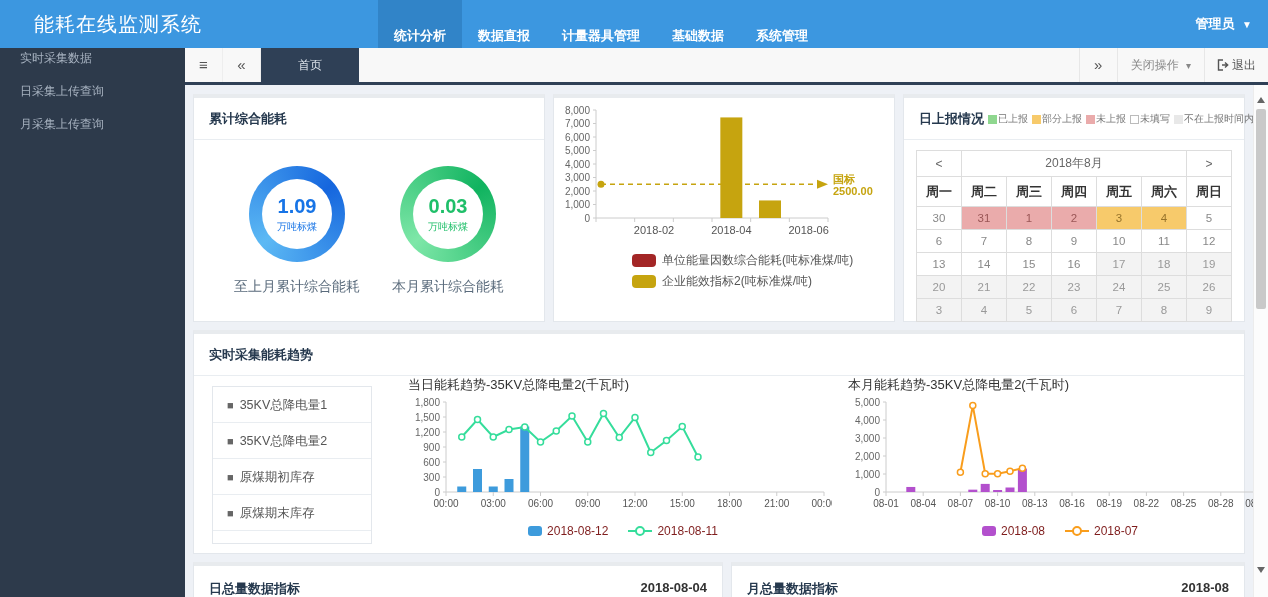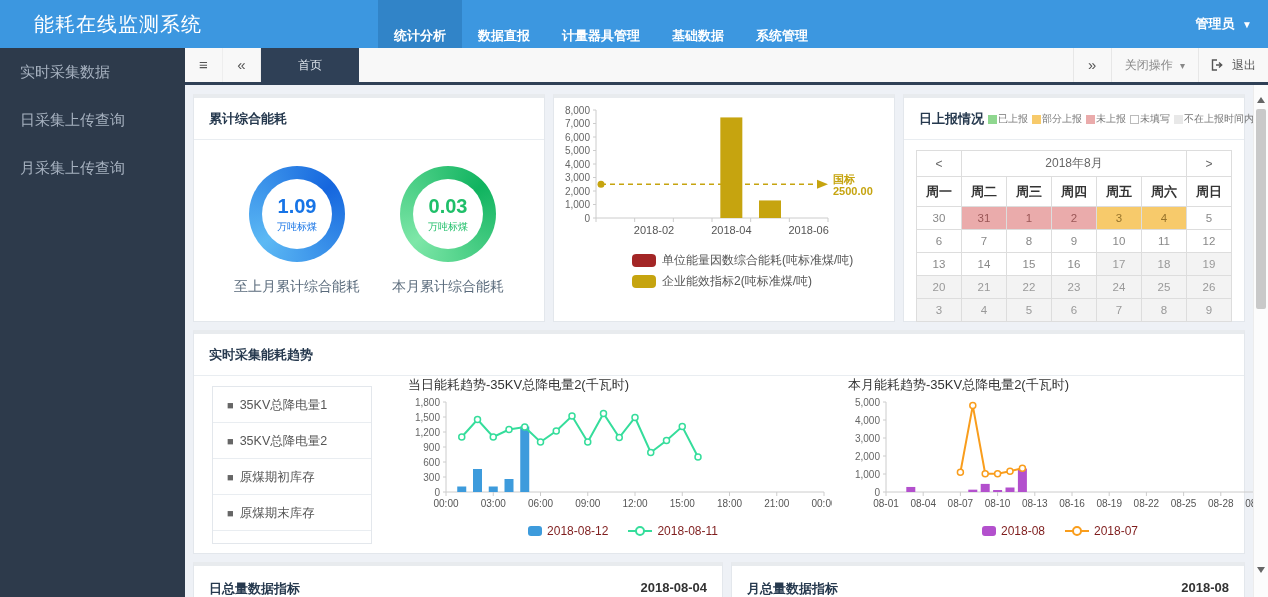--- a/index.html
+++ b/index.html
@@ -10,31 +10,31 @@
   .navbar { position:absolute; left:0; top:0; width:1268px; height:48px; background:#3c97e0; z-index:5; }
   .brand { position:absolute; left:34px; top:0; line-height:48px; color:#fff; font-size:20px; letter-spacing:1px; }
   .nav-menu { position:absolute; left:378px; top:0; height:48px; display:flex; }
   .nav-item { padding:12px 16px; line-height:48px; color:#fff; font-size:13px; font-weight:bold; cursor:pointer; }
   .nav-item.active { background:#3184c8; }
   .nav-user { position:absolute; right:16px; top:0; line-height:48px; color:#fff; font-size:13px; font-weight:bold; cursor:pointer; }
   .caret { font-size:10px; margin-left:4px; }
 
   
   .sidebar { position:absolute; left:0; top:48px; width:185px; height:549px; background:#2d3a4b; z-index:4; }
-  .side-item { padding:15px 0 14px 20px; color:#a7b2c0; font-size:15px; cursor:pointer; }
+  .side-item { padding:2px 0 14px 20px; color:#a7b2c0; font-size:12px; cursor:pointer; }
 
   
   .tabbar { position:absolute; left:185px; top:48px; width:1083px; height:37px; background:#f8f8f8; border-bottom:3px solid #2f4056; display:flex; align-items:stretch; z-index:4; }
   .tb-btn { width:38px; text-align:center; line-height:34px; color:#555; font-size:15px; cursor:pointer; border-right:1px solid #eee; }
   .tab-home { background:#2f4056; color:#dde3ea; font-size:12px; padding:0 37px; line-height:34px; cursor:pointer; }
   .tb-right { position:absolute; right:0; top:0; height:34px; display:flex; }
   .tb-right > div { border-left:1px solid #e7e7e7; line-height:34px; }
   .tb-fwd { width:38px; text-align:center; color:#555; font-size:15px; cursor:pointer; }
   .tb-close { padding:0 13px; color:#888; font-size:12px; cursor:pointer; }
-  .tb-exit { padding:0 12px; color:#555; font-size:12px; cursor:pointer; display:flex; align-items:center; gap:9px; }
+  .tb-exit { padding:0 12px; color:#555; font-size:12px; cursor:pointer; display:flex; align-items:center; gap:3px; }
 
   
   .content { position:absolute; left:185px; top:85px; width:1083px; height:512px; background:#eef1f6; overflow:hidden; }
   .card { position:absolute; background:#fff; border:1px solid #e3e7ec; border-top:4px solid #e8ebee; }
   .card-h { padding:12px 15px 11px; border-bottom:1px solid #e9edf1; font-weight:bold; font-size:13px; color:#26394e; }
 
   
   #card-cumulative { left:8px; top:9px; width:352px; height:228px; }
   #card-eff       { left:368px; top:9px; width:342px; height:228px; }
   #card-report    { left:718px; top:9px; width:342px; height:228px; }

